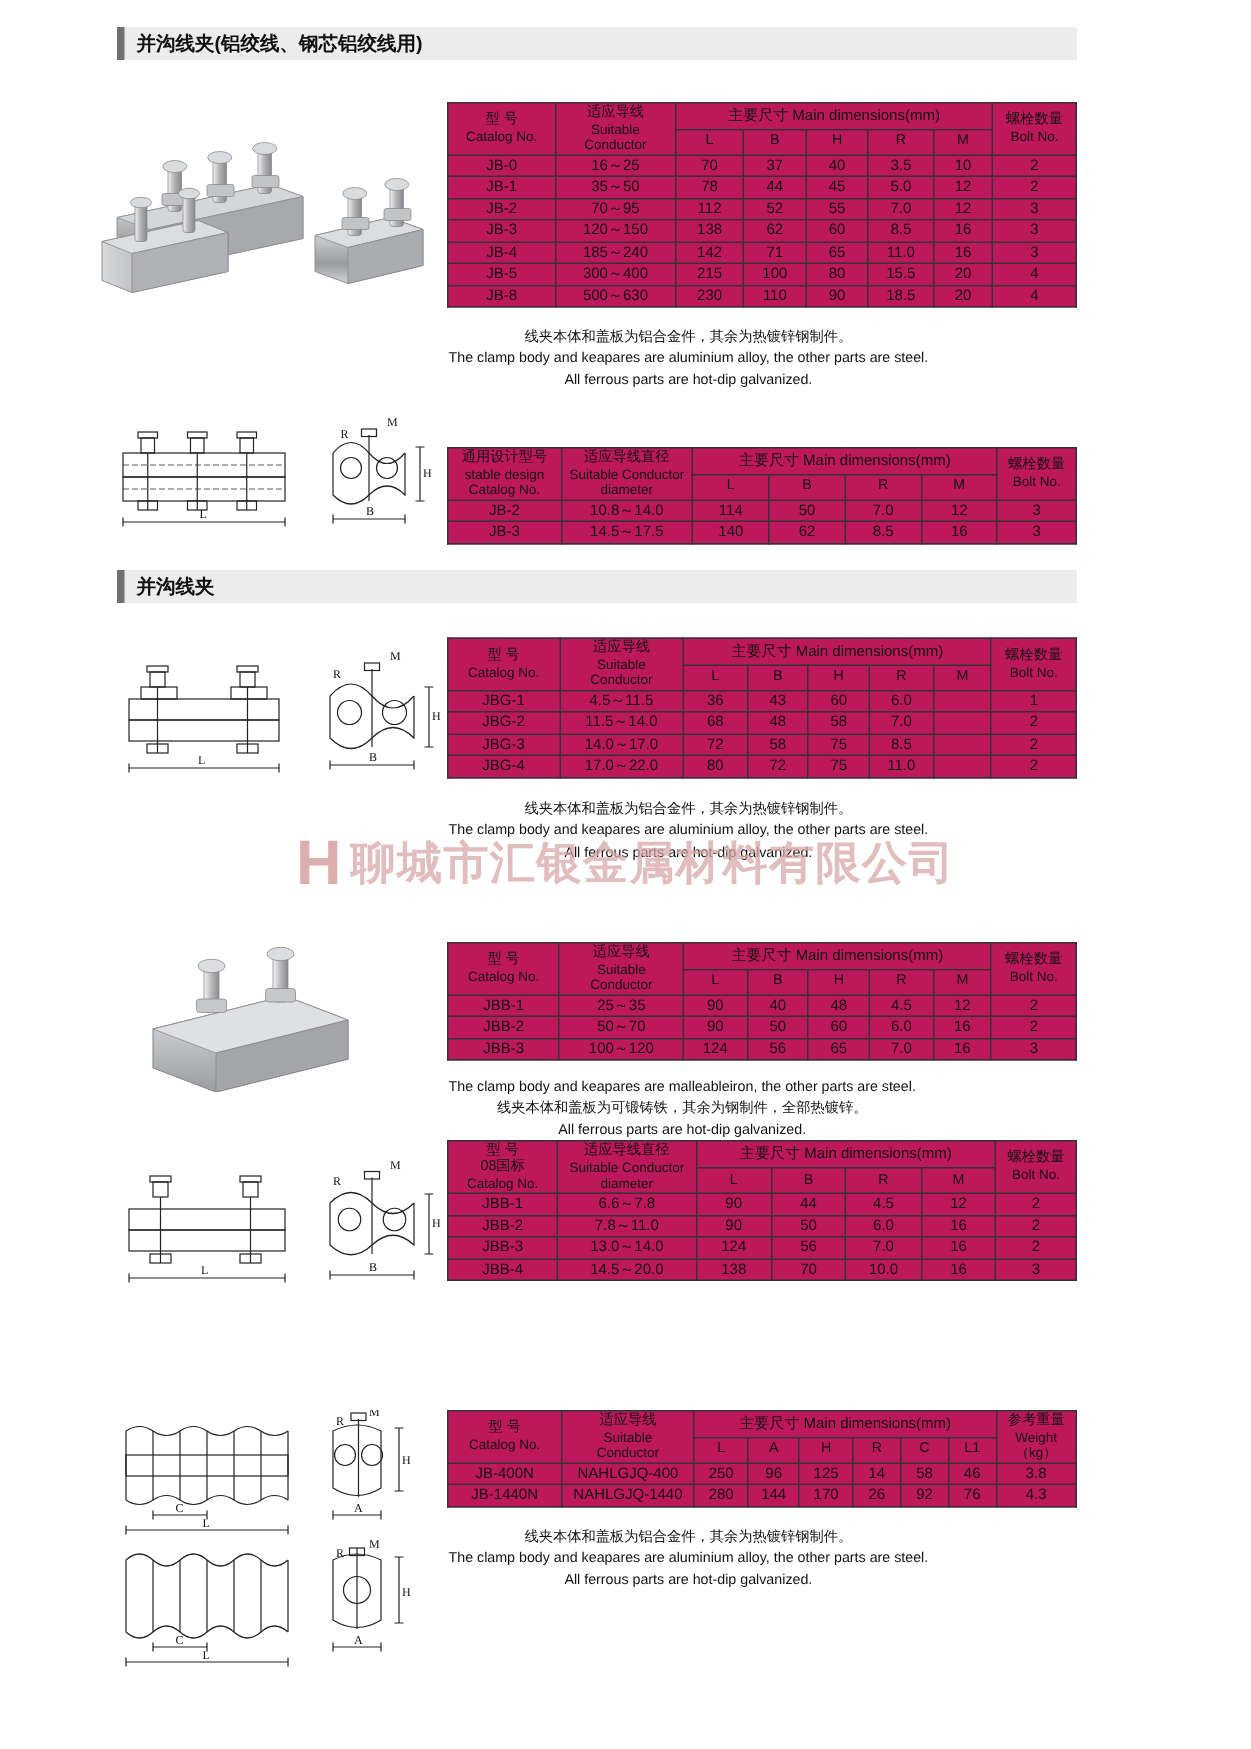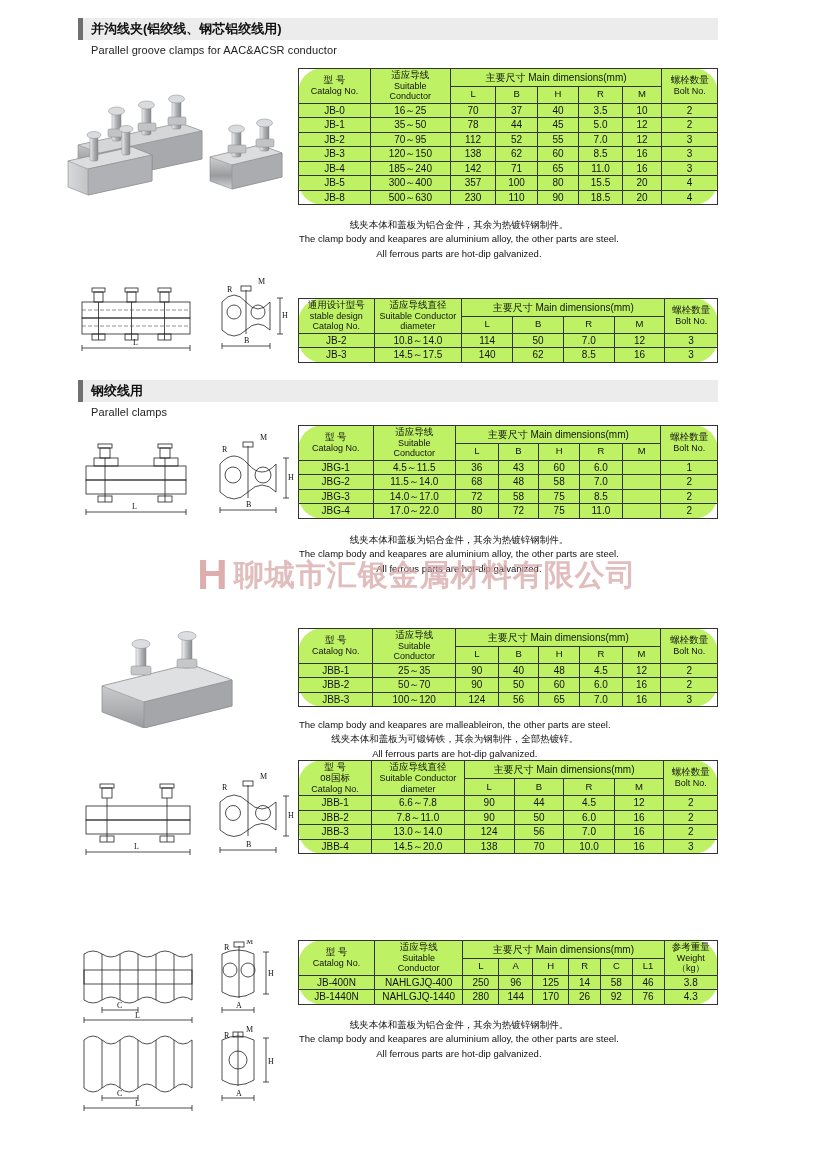--- a/index.html
+++ b/index.html
@@ -28,22 +28,21 @@
     padding-left:13px;margin-top:4px;
     letter-spacing:0.1px;
   }
 
   
   table.spec{
     position:absolute;
     border-collapse:collapse;
     font-size:10px;
     color:#111;
-    background:#bef264;
-    border-radius:25px;
+    background:#be185d;
   }
   table.spec th, table.spec td{
     border:1px solid #333;
     text-align:center;
     vertical-align:middle;
     padding:1px 2px;
     line-height:1.15;
     font-weight:normal;
   }
   table.spec th{font-weight:normal;}
@@ -76,21 +75,20 @@
     font-size:42px;font-weight:bold;color:#d59a9a;opacity:.8;margin-right:6px;
   }
 </style>
 </head>
 <body>
 
 <div class="page">
 
   <div class="sec-head" style="top:18px;">
     <div class="sec-bar">并沟线夹(铝绞线、钢芯铝绞线用)</div>
-    <div class="sec-sub">Parallel groove clamps for AAC&amp;ACSR conductor</div>
   </div>
 
   <div class="photo" style="left:60px;top:85px;">
     <svg width="235" height="125" viewBox="0 0 235 125">
       <defs>
         <linearGradient id="met1" x1="0" y1="0" x2="0" y2="1">
           <stop offset="0%" stop-color="#e9e9ea"></stop>
           <stop offset="40%" stop-color="#bfc0c2"></stop>
           <stop offset="70%" stop-color="#9a9b9e"></stop>
           <stop offset="100%" stop-color="#d3d4d6"></stop>
@@ -234,21 +232,21 @@
         <td>142</td>
         <td>71</td>
         <td>65</td>
         <td>11.0</td>
         <td>16</td>
         <td>3</td>
       </tr>
       <tr>
         <td>JB-5</td>
         <td>300～400</td>
-        <td>357</td>
+        <td>215</td>
         <td>100</td>
         <td>80</td>
         <td>15.5</td>
         <td>20</td>
         <td>4</td>
       </tr>
       <tr>
         <td>JB-8</td>
         <td>500～630</td>
         <td>230</td>
@@ -363,22 +361,21 @@
         <td>140</td>
         <td>62</td>
         <td>8.5</td>
         <td>16</td>
         <td>3</td>
       </tr>
     </tbody>
   </table>
 
   <div class="sec-head" style="top:380px;">
-    <div class="sec-bar">钢绞线用</div>
-    <div class="sec-sub">Parallel clamps</div>
+    <div class="sec-bar">并沟线夹</div>
   </div>
 
   <div class="draw" style="left:62px;top:430px;">
     <svg width="232" height="100" viewBox="0 0 232 100">
       <g stroke="#222" fill="none" stroke-width="0.8">
 
         <rect x="24" y="36" width="100" height="14"></rect>
         <rect x="24" y="50" width="100" height="14"></rect>
         <rect x="32" y="28" width="24" height="8"></rect>
         <rect x="92" y="28" width="24" height="8"></rect>

